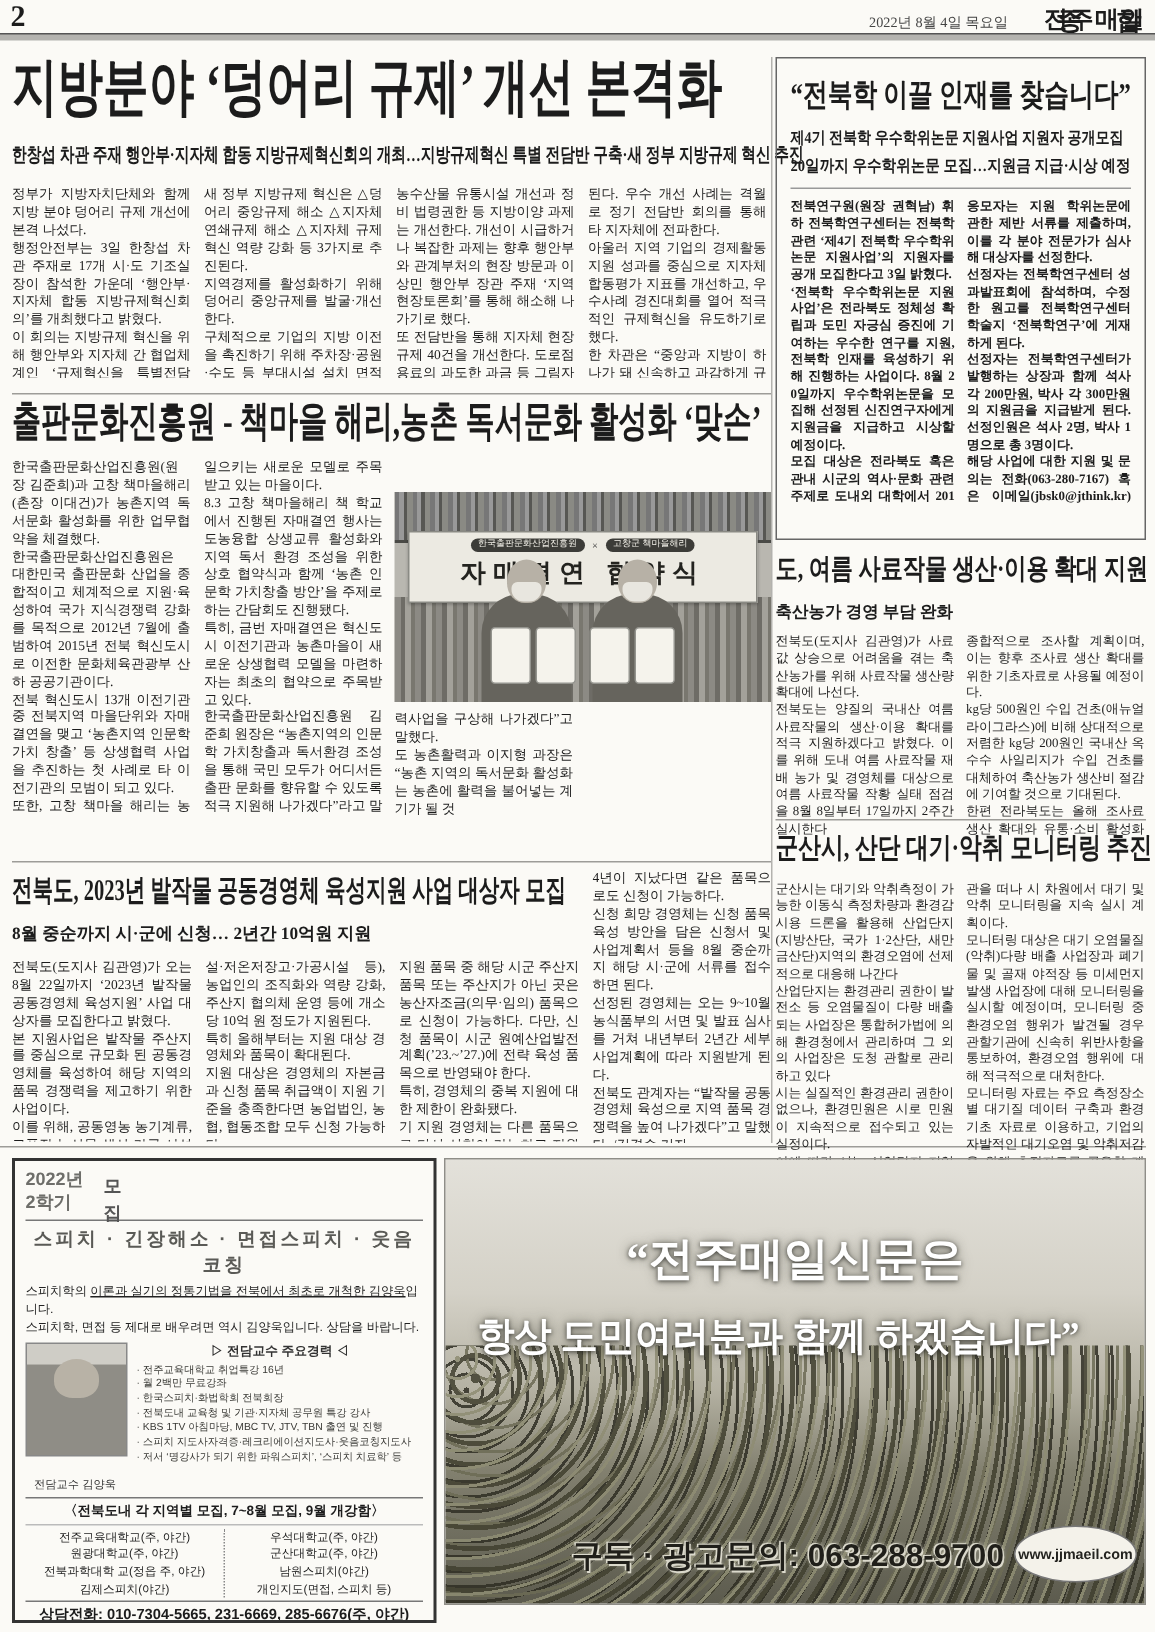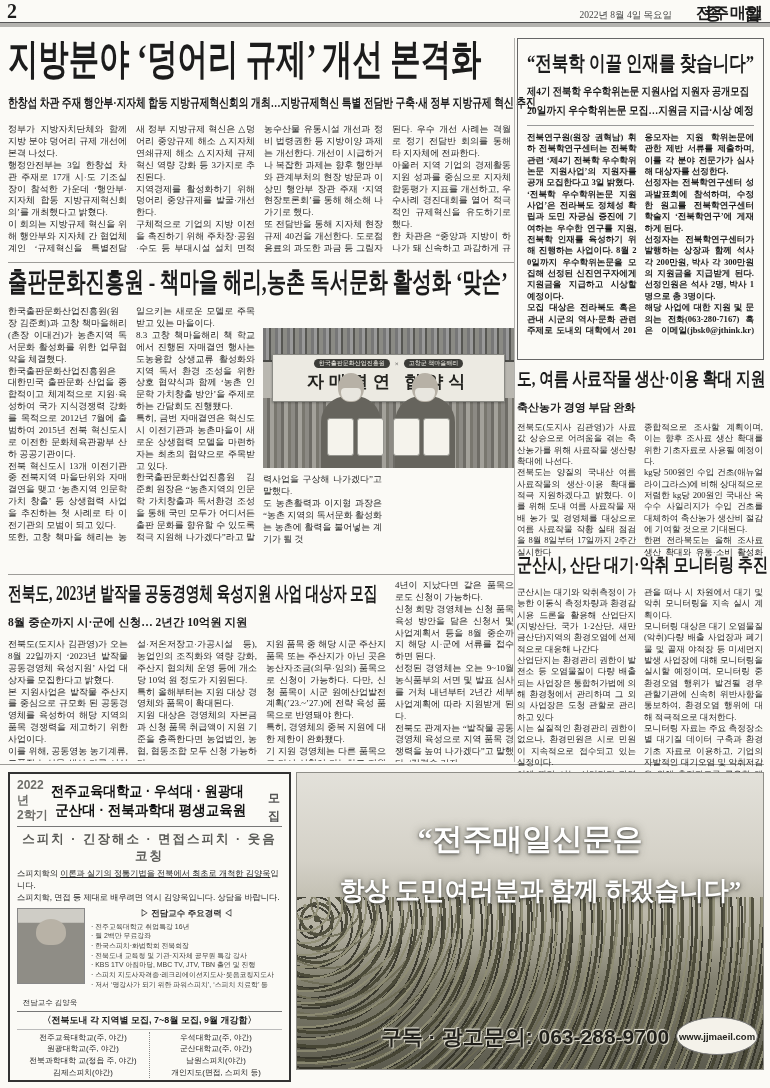--- a/index.html
+++ b/index.html
@@ -105,21 +105,21 @@
   .ad-promo{position:absolute;left:296px;top:772px;width:468px;height:298px;border:1px solid #8f8e88;box-sizing:border-box;overflow:hidden;
     background:linear-gradient(#e3e1da 0%,#d4d1c7 30%,#b4b1a2 52%,#82806f 70%,#5c5b4e 100%);}
   .flowers{position:absolute;left:0;right:0;bottom:0;height:58%;opacity:.85;
     background-image:
       repeating-radial-gradient(circle at 8px 9px,#8f8d74 0 2px,transparent 2px 12px),
       repeating-radial-gradient(circle at 20px 22px,#41402f 0 3px,transparent 3px 14px),
       repeating-radial-gradient(circle at 31px 6px,#6d6b55 0 2px,transparent 2px 16px),
       repeating-radial-gradient(circle at 14px 30px,#2f2e24 0 2px,transparent 2px 10px);}
   .slogan1{position:absolute;top:46px;left:0;right:0;text-align:center;font-size:30px;font-weight:900;color:#fff;
     text-shadow:0 1px 3px rgba(40,40,35,.8),0 0 8px rgba(60,60,50,.6);}
-  .slogan2{position:absolute;top:100px;left:0;right:0;text-align:right;font-size:26px;font-weight:900;color:#fff;
+  .slogan2{position:absolute;top:100px;left:0;right:0;text-align:center;font-size:26px;font-weight:900;color:#fff;
     text-shadow:0 1px 3px rgba(40,40,35,.8),0 0 8px rgba(60,60,50,.6);}
   .promo-contact{position:absolute;left:84px;bottom:18px;font-family:"Liberation Sans",sans-serif;
     font-size:21px;font-weight:900;color:#201f1a;
     text-shadow:0 0 3px #d6d4c6,1px 1px 0 #dddbce,-1px -1px 0 #dddbce;}
   .promo-site{position:absolute;right:5px;bottom:14px;width:80px;height:36px;background:#f4f2ea;border:1px solid #777;
     border-radius:50%;display:flex;align-items:center;justify-content:center;
     font-family:"Liberation Sans",sans-serif;font-size:9.5px;font-weight:700;color:#23231f;}
 </style>
 </head>
 <body>
@@ -286,24 +286,20 @@
 모니터링 자료는 주요 측정장소별 대기질 데이터 구축과 환경기초 자료로 이용하고, 기업의 자발적인 대기오염 및 악취저감을 위해 측정자료를 공유할 계획이다.  /군산=김판곤 기자</div>
     </div>
   </div>
 
   <div class="ad-academy">
     <div class="acad-head">
       <div class="acad-term">
         <div>2022년</div>
         <div>2학기</div>
       </div>
-      <div class="acad-schools">
-        <div><span class="fitline" style="width:214px;transform:scaleX(0.9);">전주교육대학교 · 우석대 · 원광대</span></div>
-        <div><span class="fitline" style="width:206px;transform:scaleX(0.93);">군산대 · 전북과학대 평생교육원</span></div>
-      </div>
       <div class="acad-mojip">모집</div>
     </div>
     <div class="acad-course">스피치 · 긴장해소 · 면접스피치 · 웃음코칭</div>
     <div class="acad-intro">
       <div>
         <span>스피치학의 </span><span style="text-decoration:underline;">이론과 실기의 정통기법을 전북에서 최초로 개척한 김양욱</span><span>입니다.</span>
       </div>
       <div>스피치학, 면접 등 제대로 배우려면 역시 김양욱입니다. 상담을 바랍니다.</div>
     </div>
     <div class="acad-profile">

